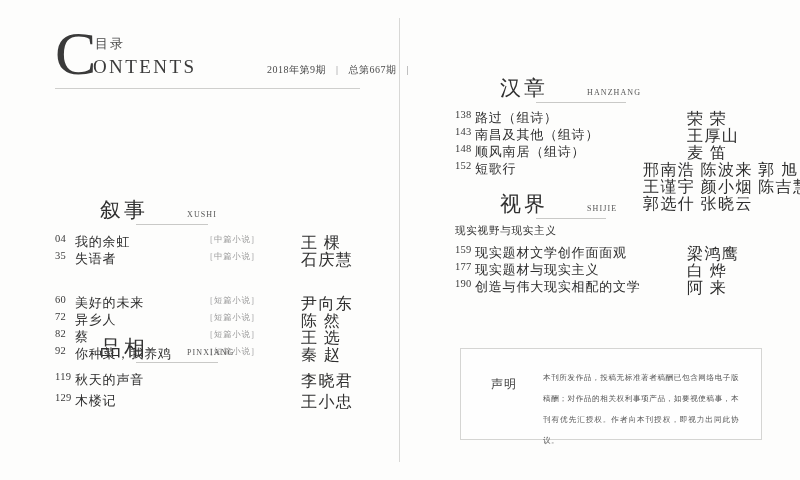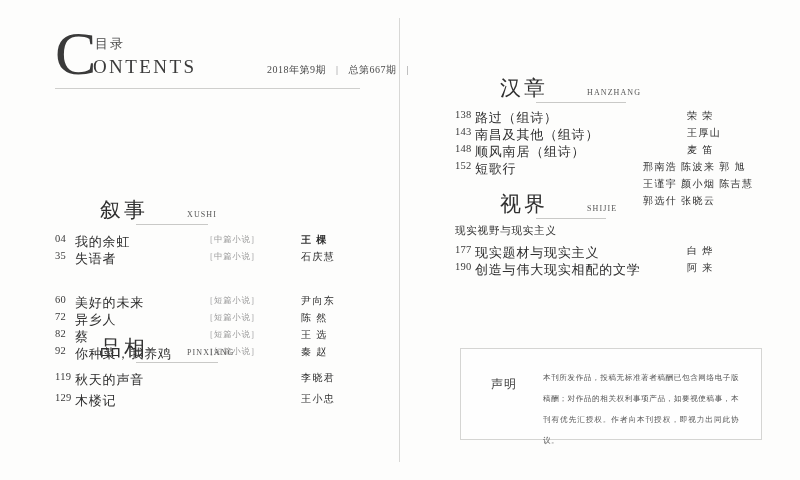--- a/index.html
+++ b/index.html
@@ -169,21 +169,21 @@
   .genre {
     position: absolute;
     top: 2px;
     font-size: 8.5px;
     color: #9a9a9a;
     letter-spacing: 0.6px;
   }
   .author {
     position: absolute;
     top: 1px;
-    font-size: 10px;
+    font-size: 16px;
     color: #2e2e2e;
     letter-spacing: 1.4px;
     white-space: nowrap;
   }
   .subhead {
     position: relative;
     height: 19px;
     font-size: 10.5px;
     color: #2e2e2e;
     letter-spacing: 0.8px;
@@ -248,21 +248,21 @@
       <div class="sec-head">
         <span class="sec-cn">叙</span><span class="sec-cn c2">事</span><span class="sec-py">XUSHI</span>
         <div class="sec-rule" style="left:36px; width:72px;"></div>
       </div>
     </div>
     <div class="entries" style="left:55px; top:232px; width:300px;">
       <div class="row">
         <span class="pg">04</span>
         <span class="title">我的余虹</span>
         <span class="genre" style="left:150px;">［<span>中篇小说</span>］</span>
-        <span class="author" style="left:246px;font-weight:bold;">王 棵</span>
+        <span class="author" style="left:246px;">王 棵</span>
       </div>
       <div class="row">
         <span class="pg">35</span>
         <span class="title">失语者</span>
         <span class="genre" style="left:150px;">［<span>中篇小说</span>］</span>
         <span class="author" style="left:246px;">石庆慧</span>
       </div>
       <div class="row" style="height:27px;"></div>
       <div class="row">
         <span class="pg">60</span>
@@ -350,20 +350,25 @@
 
     <div class="sec" style="left:100px; top:190px; width:260px;">
       <div class="sec-head">
         <span class="sec-cn">视</span><span class="sec-cn c2">界</span><span class="sec-py">SHIJIE</span>
         <div class="sec-rule" style="left:36px; width:70px;"></div>
       </div>
     </div>
     <div class="entries" style="left:55px; top:224px; width:320px;">
       <div class="subhead">现实视野与现实主义</div>
       <div class="row">
+        <span class="pg">159</span>
+        <span class="title">现实题材文学创作面面观</span>
+        <span class="author" style="left:232px;">梁鸿鹰</span>
+      </div>
+      <div class="row">
         <span class="pg">177</span>
         <span class="title">现实题材与现实主义</span>
         <span class="author" style="left:232px;">白 烨</span>
       </div>
       <div class="row">
         <span class="pg">190</span>
         <span class="title">创造与伟大现实相配的文学</span>
         <span class="author" style="left:232px;">阿 来</span>
       </div>
     </div>

